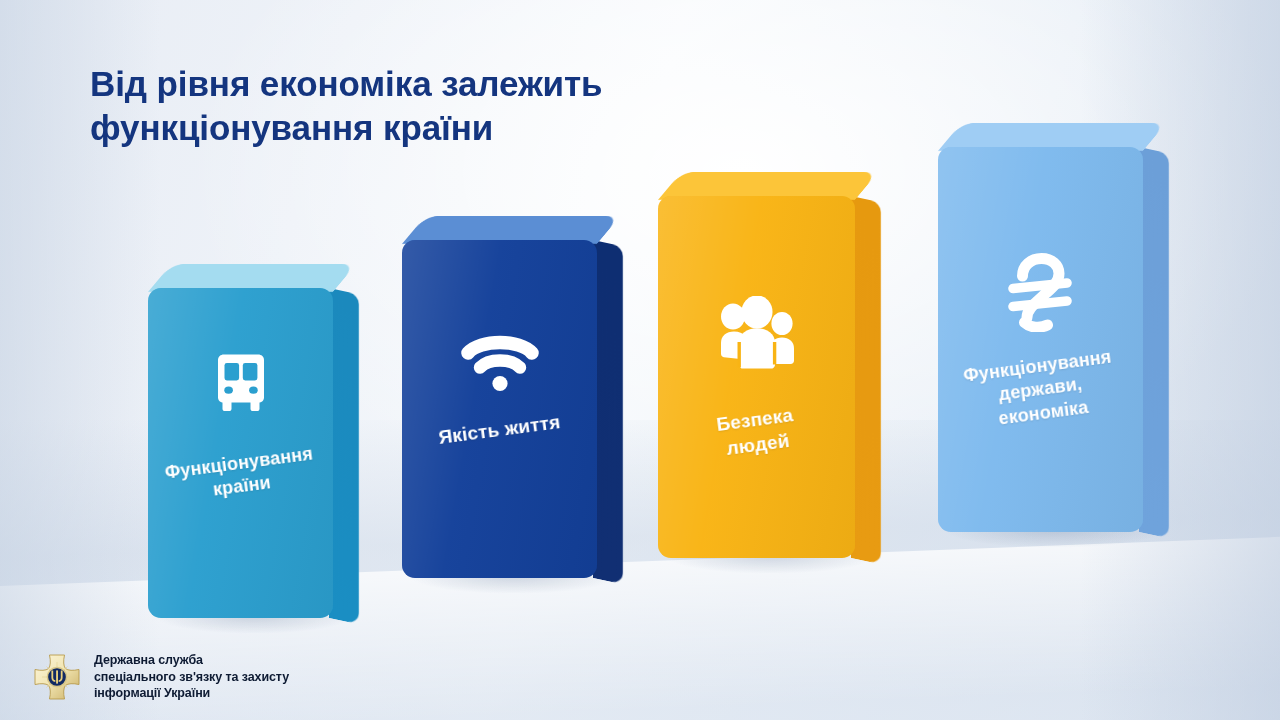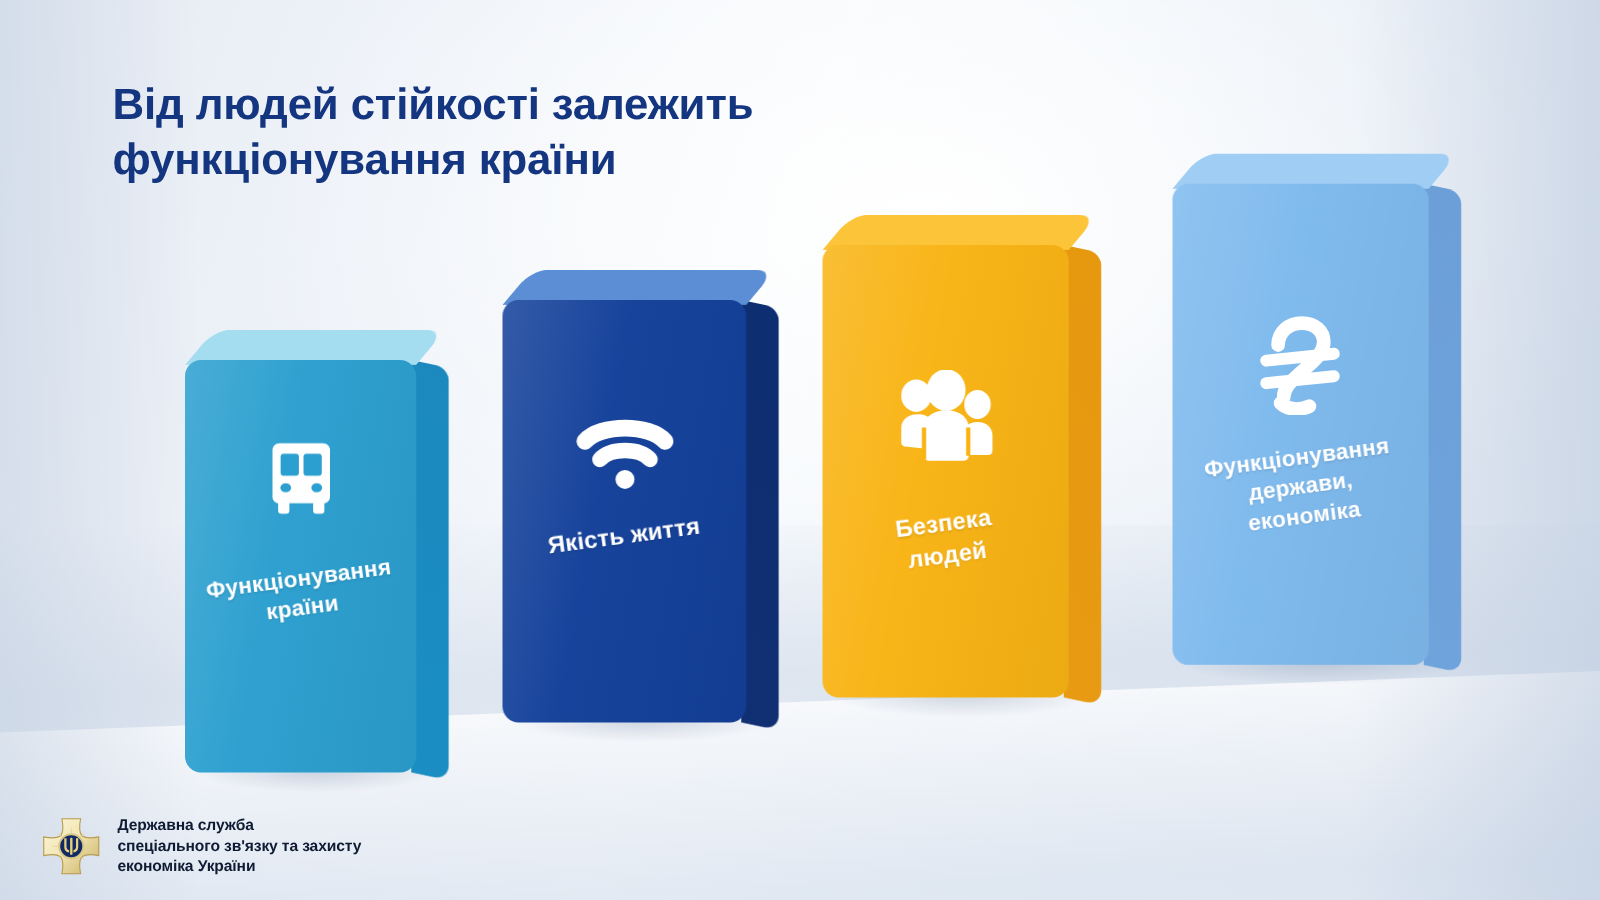--- a/index.html
+++ b/index.html
@@ -197,21 +197,21 @@
 </head>
 <body>
 
 <div id="slide">
 
   <div class="floor-shade"></div>
   <div class="floor-streak"></div>
   <div class="vignette-left"></div>
   <div class="vignette-right"></div>
 
-  <div class="title">Від людей стійкості залежить
+  <div class="title">Від рівня економіка залежить
 функціонування країни</div>
 
   <div class="card" id="card-1">
     <div class="shadow"></div>
     <div class="side"></div>
     <div class="top"></div>
     <div class="face"></div>
     <div class="card-icon">
       <svg width="66" height="62" viewBox="0 0 66 62" aria-hidden="true">
         <g fill="#ffffff">
@@ -326,16 +326,16 @@
 
         <g fill="#e8cf7e">
           <rect x="23.1" y="17.2" width="1.9" height="13.6" rx="0.7"></rect>
           <path d="M18.4 17.6 L20.2 17.6 L20.2 24.4 C20.2 26 21 26.9 22.3 27.1 L22.3 28.9 C19.7 28.7 18.4 27.2 18.4 24.6 Z"></path>
           <path d="M29.6 17.6 L27.8 17.6 L27.8 24.4 C27.8 26 27 26.9 25.7 27.1 L25.7 28.9 C28.3 28.7 29.6 27.2 29.6 24.6 Z"></path>
         </g>
       </svg>
     </div>
     <div class="footer-text">Державна служба
 спеціального зв'язку та захисту
-економіка України</div>
+інформації України</div>
   </div>
 
 </div>
 
 </body></html>

